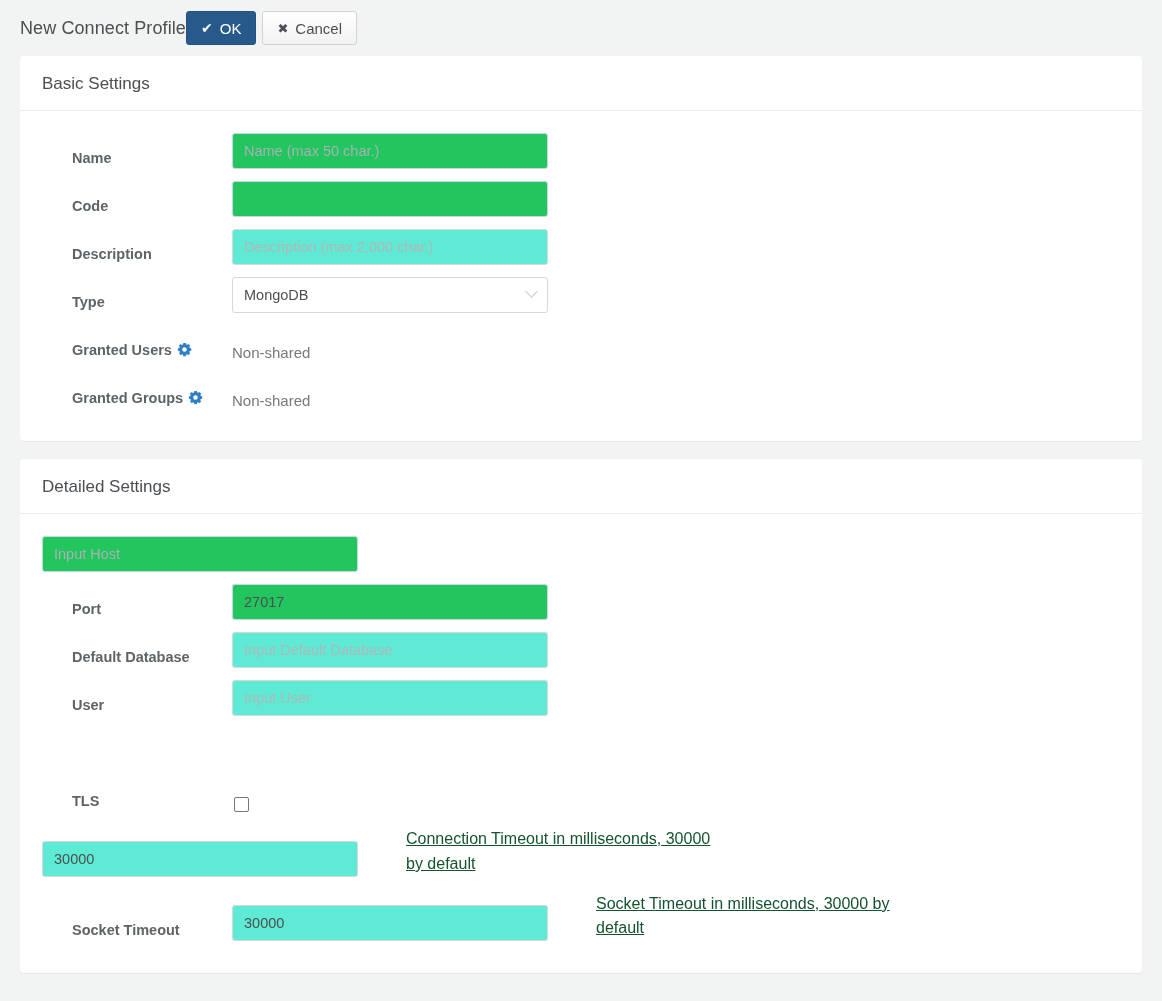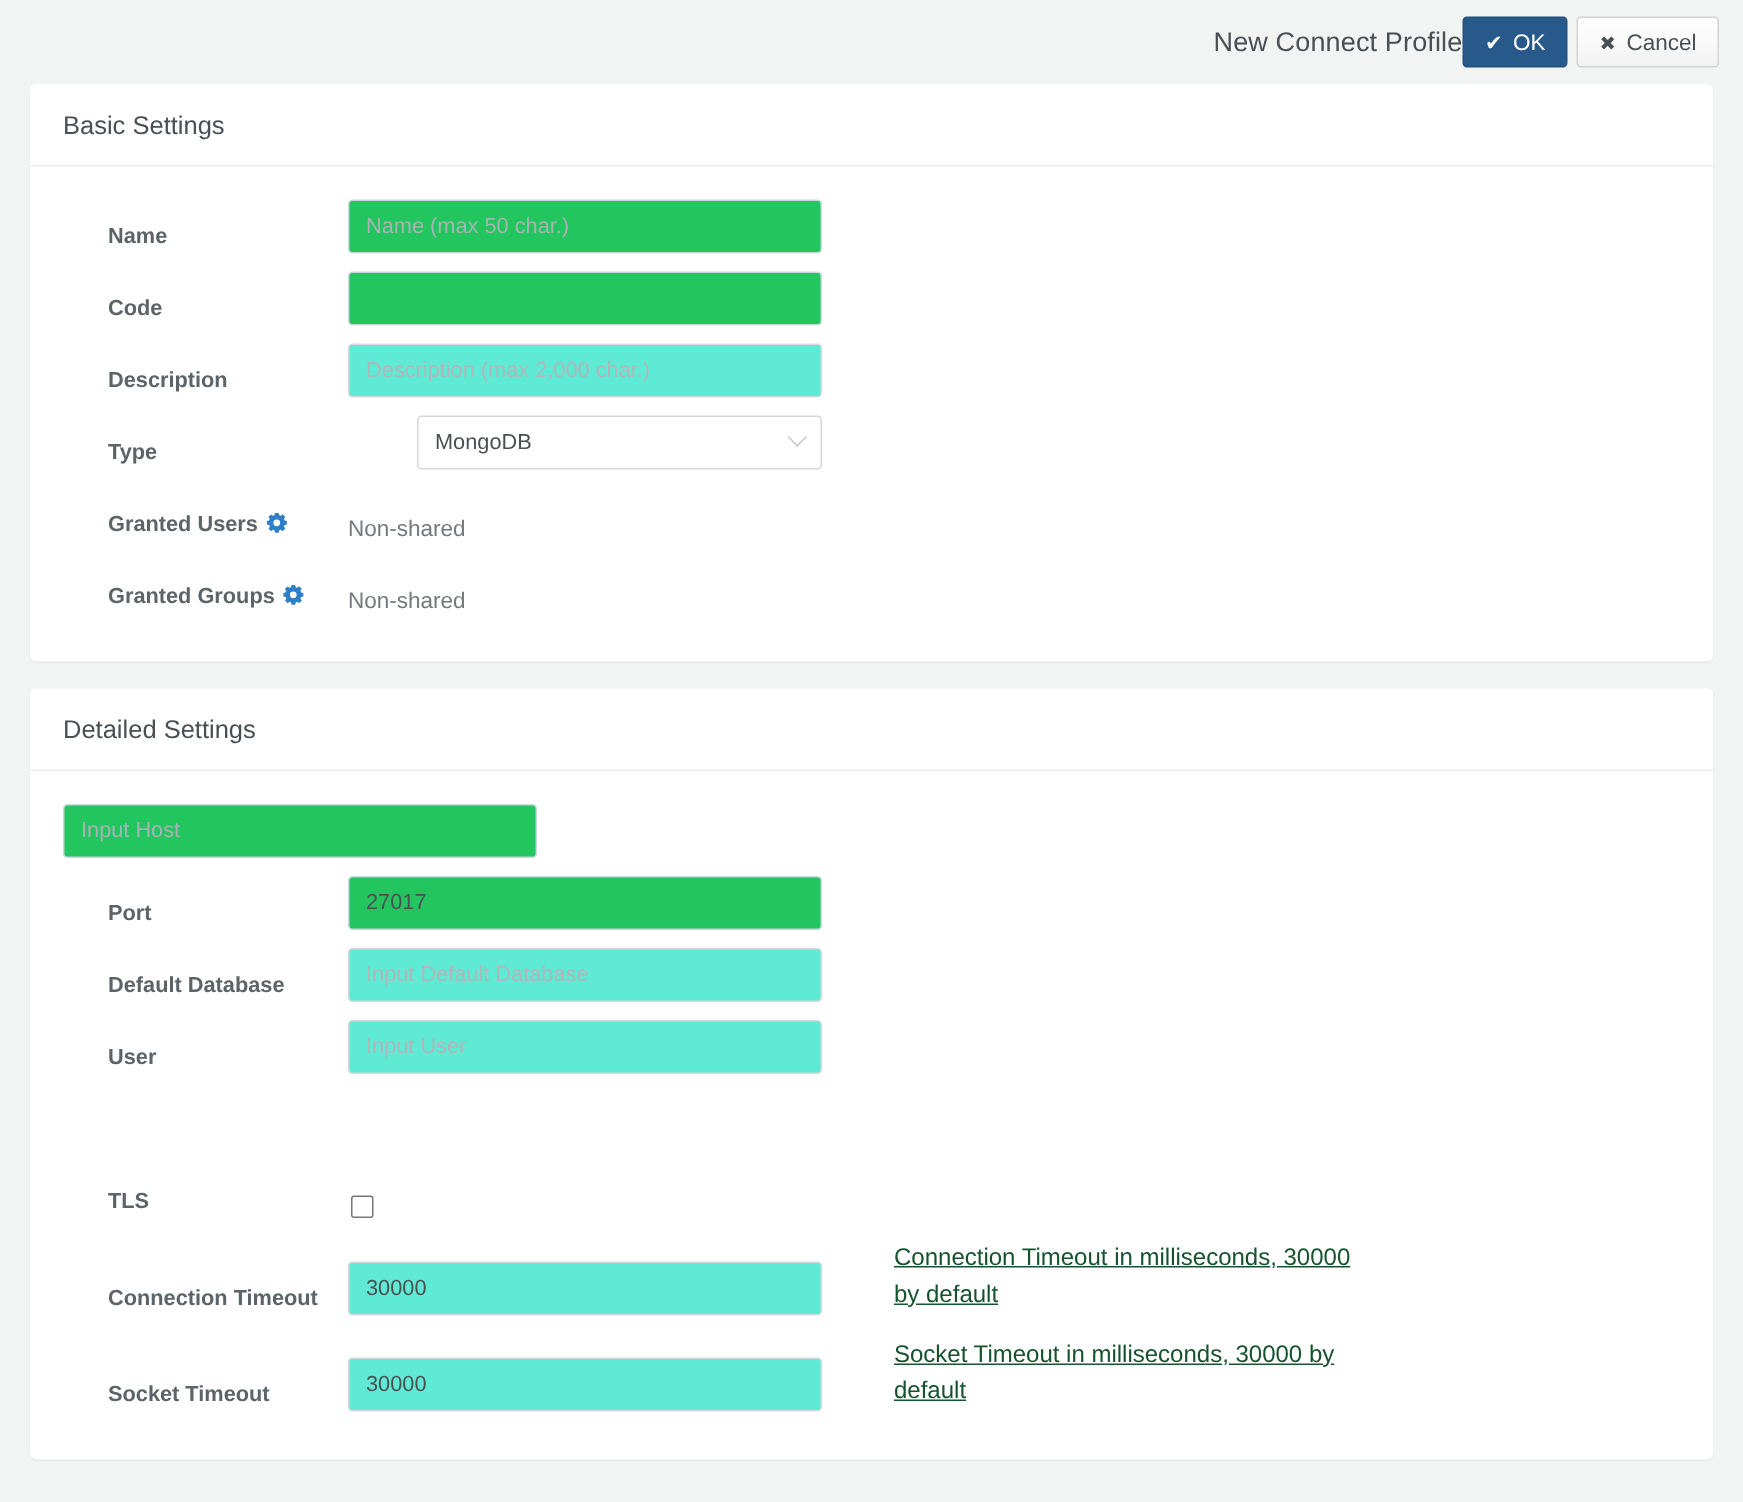--- a/index.html
+++ b/index.html
@@ -11,21 +11,21 @@
     -webkit-font-smoothing: antialiased;
   }
 
   
   .topbar {
     position: relative;
     height: 56px;
     padding: 0 16px 0 20px;
     display: flex;
     align-items: center;
-    justify-content: flex-end;
+    justify-content: flex-start;
     background: #f2f3f3;
   }
   .page-title {
     font-size: 18px;
     color: #4a4f54;
     font-weight: 400;
     letter-spacing: .1px;
   }
   .btn-group { display: flex; align-items: center; gap: 6px; }
   .btn {
@@ -119,21 +119,21 @@
     border-radius: 3px;
     outline: none;
   }
   .inp::placeholder { color: #b2b6b9; }
   .inp.required {
     background: #22c55e;
     border-color: #c6dade;
   }
   .inp.required::placeholder { color: #a9b2b5; }
 
-  .select-wrap { position: relative; margin-left: 46px; }
+  .select-wrap { position: relative; }
   .select-wrap select {
     display: block;
     width: 100%;
     height: 36px;
     padding: 0 30px 0 11px;
     font-size: 14.5px;
     font-family: "Liberation Sans", sans-serif;
     color: #4d5053;
     background: #ffffff;
     border: 1px solid #d6d8da;
@@ -294,21 +294,20 @@
     </div>
 
     <div class="row">
       <div class="label">TLS</div>
       <div class="field">
         <input class="chk" type="checkbox" style="">
       </div>
     </div>
 
     <div class="row">
-      <div class="label">Connection Timeout</div>
       <div class="field">
         <input class="inp" type="text" value="30000" style="">
       </div>
       <div class="help">Connection Timeout in milliseconds, 30000 by default</div>
     </div>
 
     <div class="row">
       <div class="label">Socket Timeout</div>
       <div class="field">
         <input class="inp" type="text" value="30000" style="">

